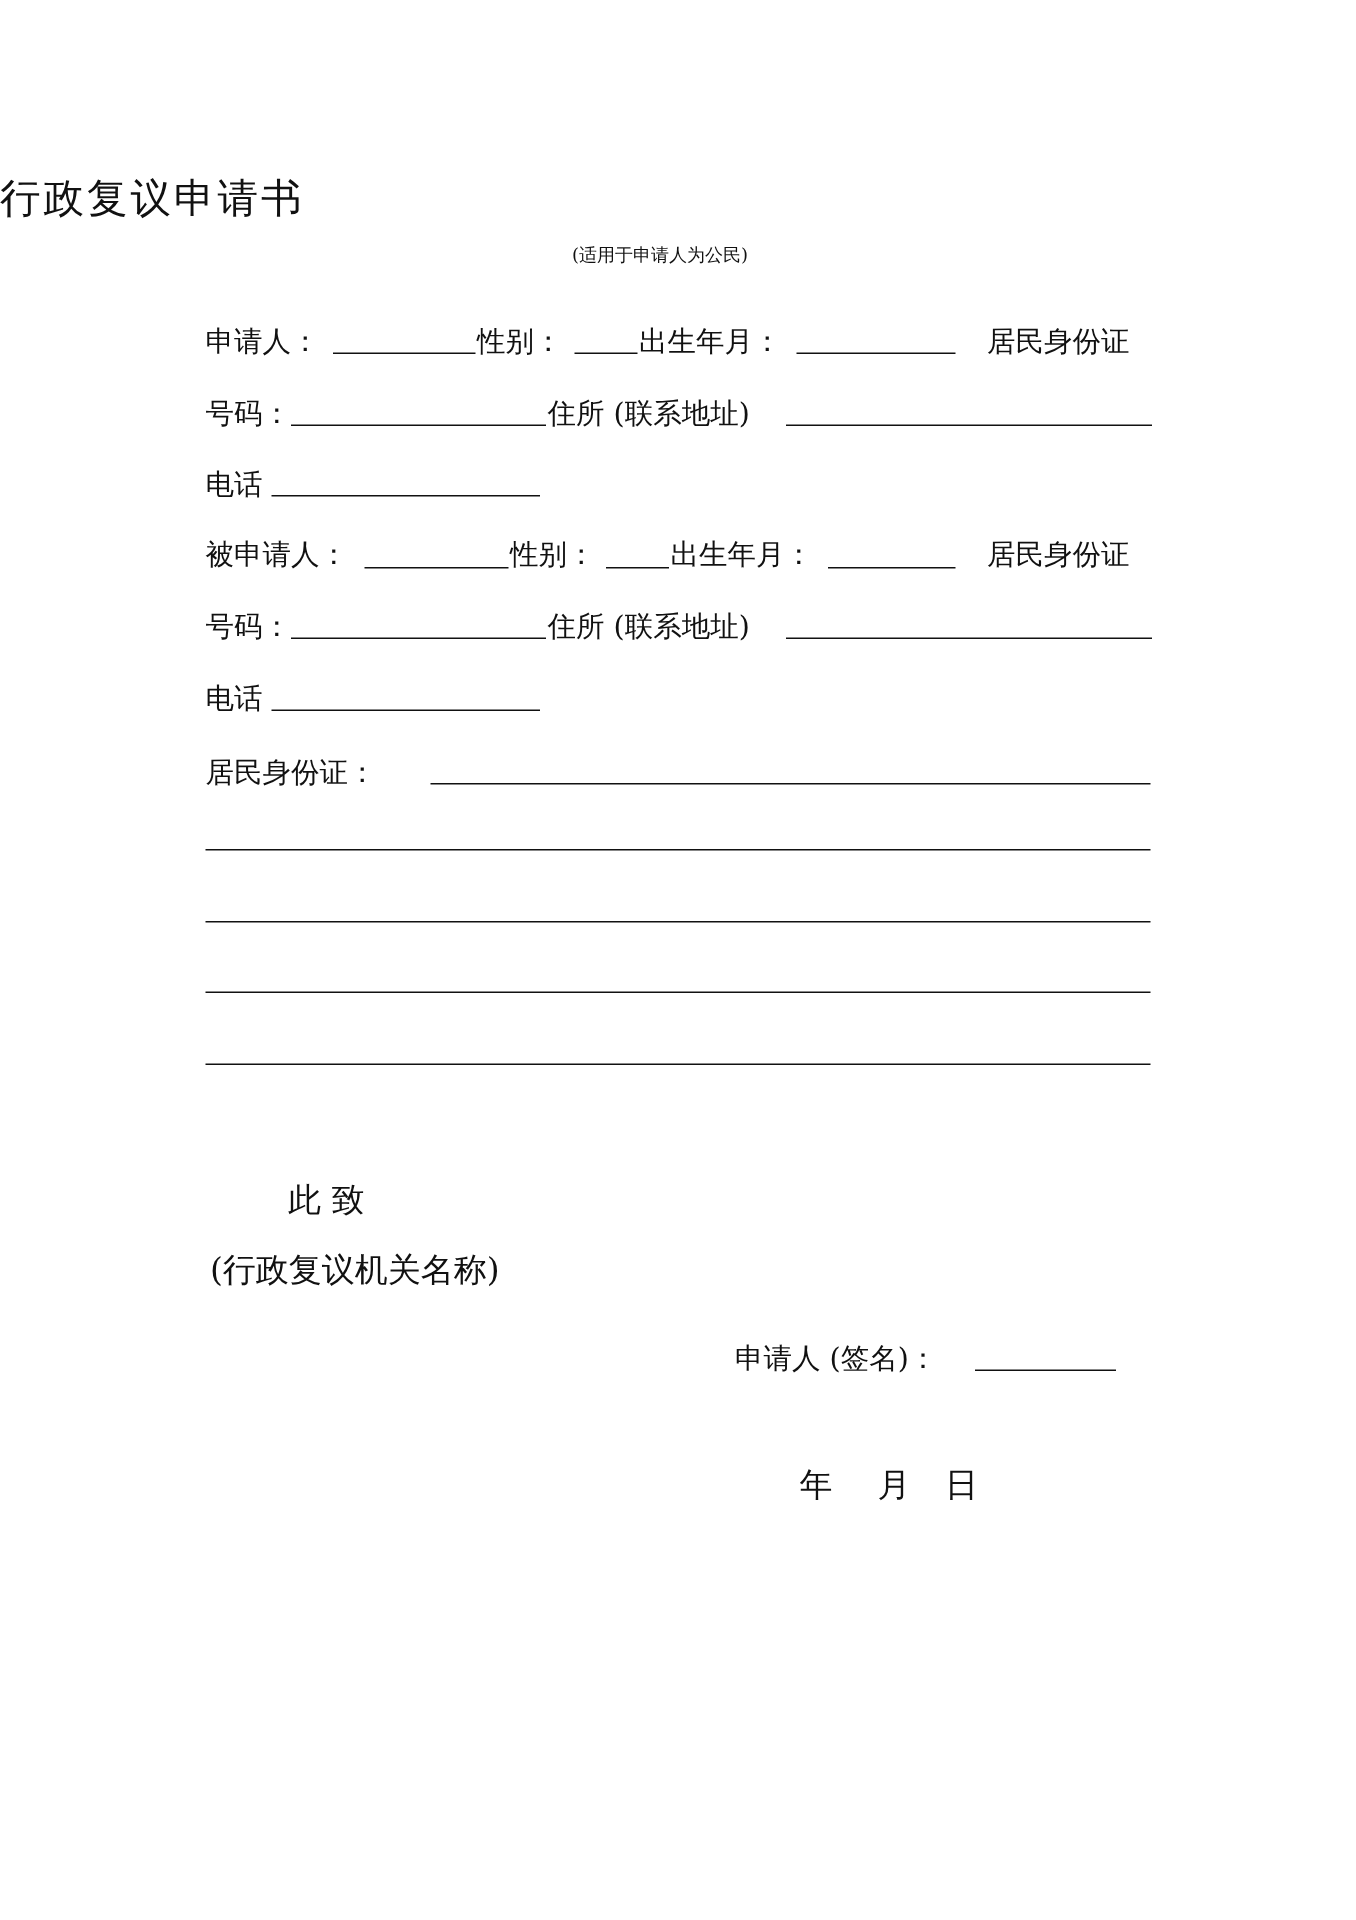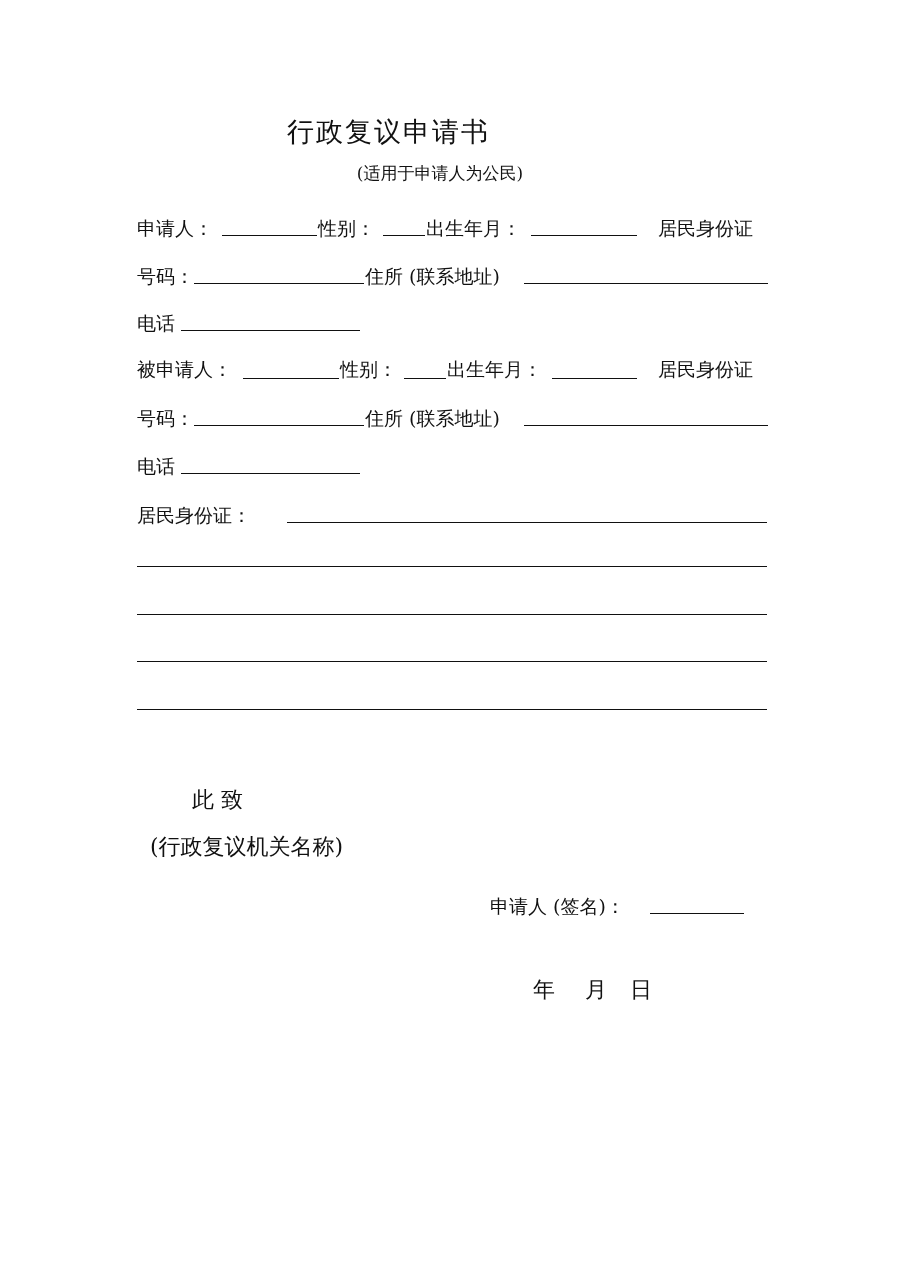--- a/index.html
+++ b/index.html
@@ -1,20 +1,20 @@
 <!DOCTYPE html>
 <html><head>
 <meta charset="utf-8">
 <style>
   html, body { margin: 0; padding: 0; background: #ffffff; }
   body { width: 904px; height: 1280px; position: relative; overflow: hidden;
          font-family: "DejaVu Serif", "Liberation Serif", serif; color: #111; }
   .abs { position: absolute; white-space: nowrap; }
-  .title { left: 0; width: 777px; top: 114px; text-align: center; font-size: 27px; letter-spacing: 2px; font-family: Liberation Serif, serif; }
-  .subtitle { left: 0; width: 880px; top: 162px; text-align: center; font-size: 17px; }
+  .title { left: 0; width: 777px; top: 114px; text-align: left; font-size: 27px; letter-spacing: 2px; font-family: Liberation Serif, serif; }
+  .subtitle { left: 0; width: 880px; top: 162px; text-align: center; font-size: 12px; }
   .row { position: absolute; left: 137px; font-size: 19px; height: 30px; line-height: 30px; }
   .lbl { position: absolute; top: 0; white-space: nowrap; }
   .blank { position: absolute; height: 0; border-bottom: 1.6px solid #111; top: 22px; }
   .fullline { position: absolute; left: 137px; width: 630px; border-bottom: 1.6px solid #111; height: 0; }
   .t19 { font-size: 22px; }
 </style>
 </head>
 <body>
 
 <div class="abs title">行政复议申请书</div>
@@ -67,21 +67,21 @@
 <div class="row" style="top:500px; width:640px;">
   <span class="lbl" style="left:0;">居民身份证：</span>
   <span class="blank" style="left:150px; width:480px;"></span>
 </div>
 <div class="fullline" style="top:566px;"></div>
 <div class="fullline" style="top:614px;"></div>
 <div class="fullline" style="top:661px;"></div>
 <div class="fullline" style="top:709px;"></div>
 
 <div class="abs t19" style="left:192px; top:785px;">此 致</div>
-<div class="abs t19" style="left:150px; top:832px;">(行政复议机关名称)</div>
+<div class="abs t19" style="left:140px; top:832px;">(行政复议机关名称)</div>
 
 <div class="row" style="left:490px; top:891px; width:260px;">
   <span class="lbl" style="left:0;">申请人 (签名)：</span>
   <span class="blank" style="left:160px; width:94px;"></span>
 </div>
 <div class="abs t19" style="left:533px; top:975px;">年</div>
 <div class="abs t19" style="left:585px; top:975px;">月</div>
 <div class="abs t19" style="left:630px; top:975px;">日</div>
 
 </body></html>

